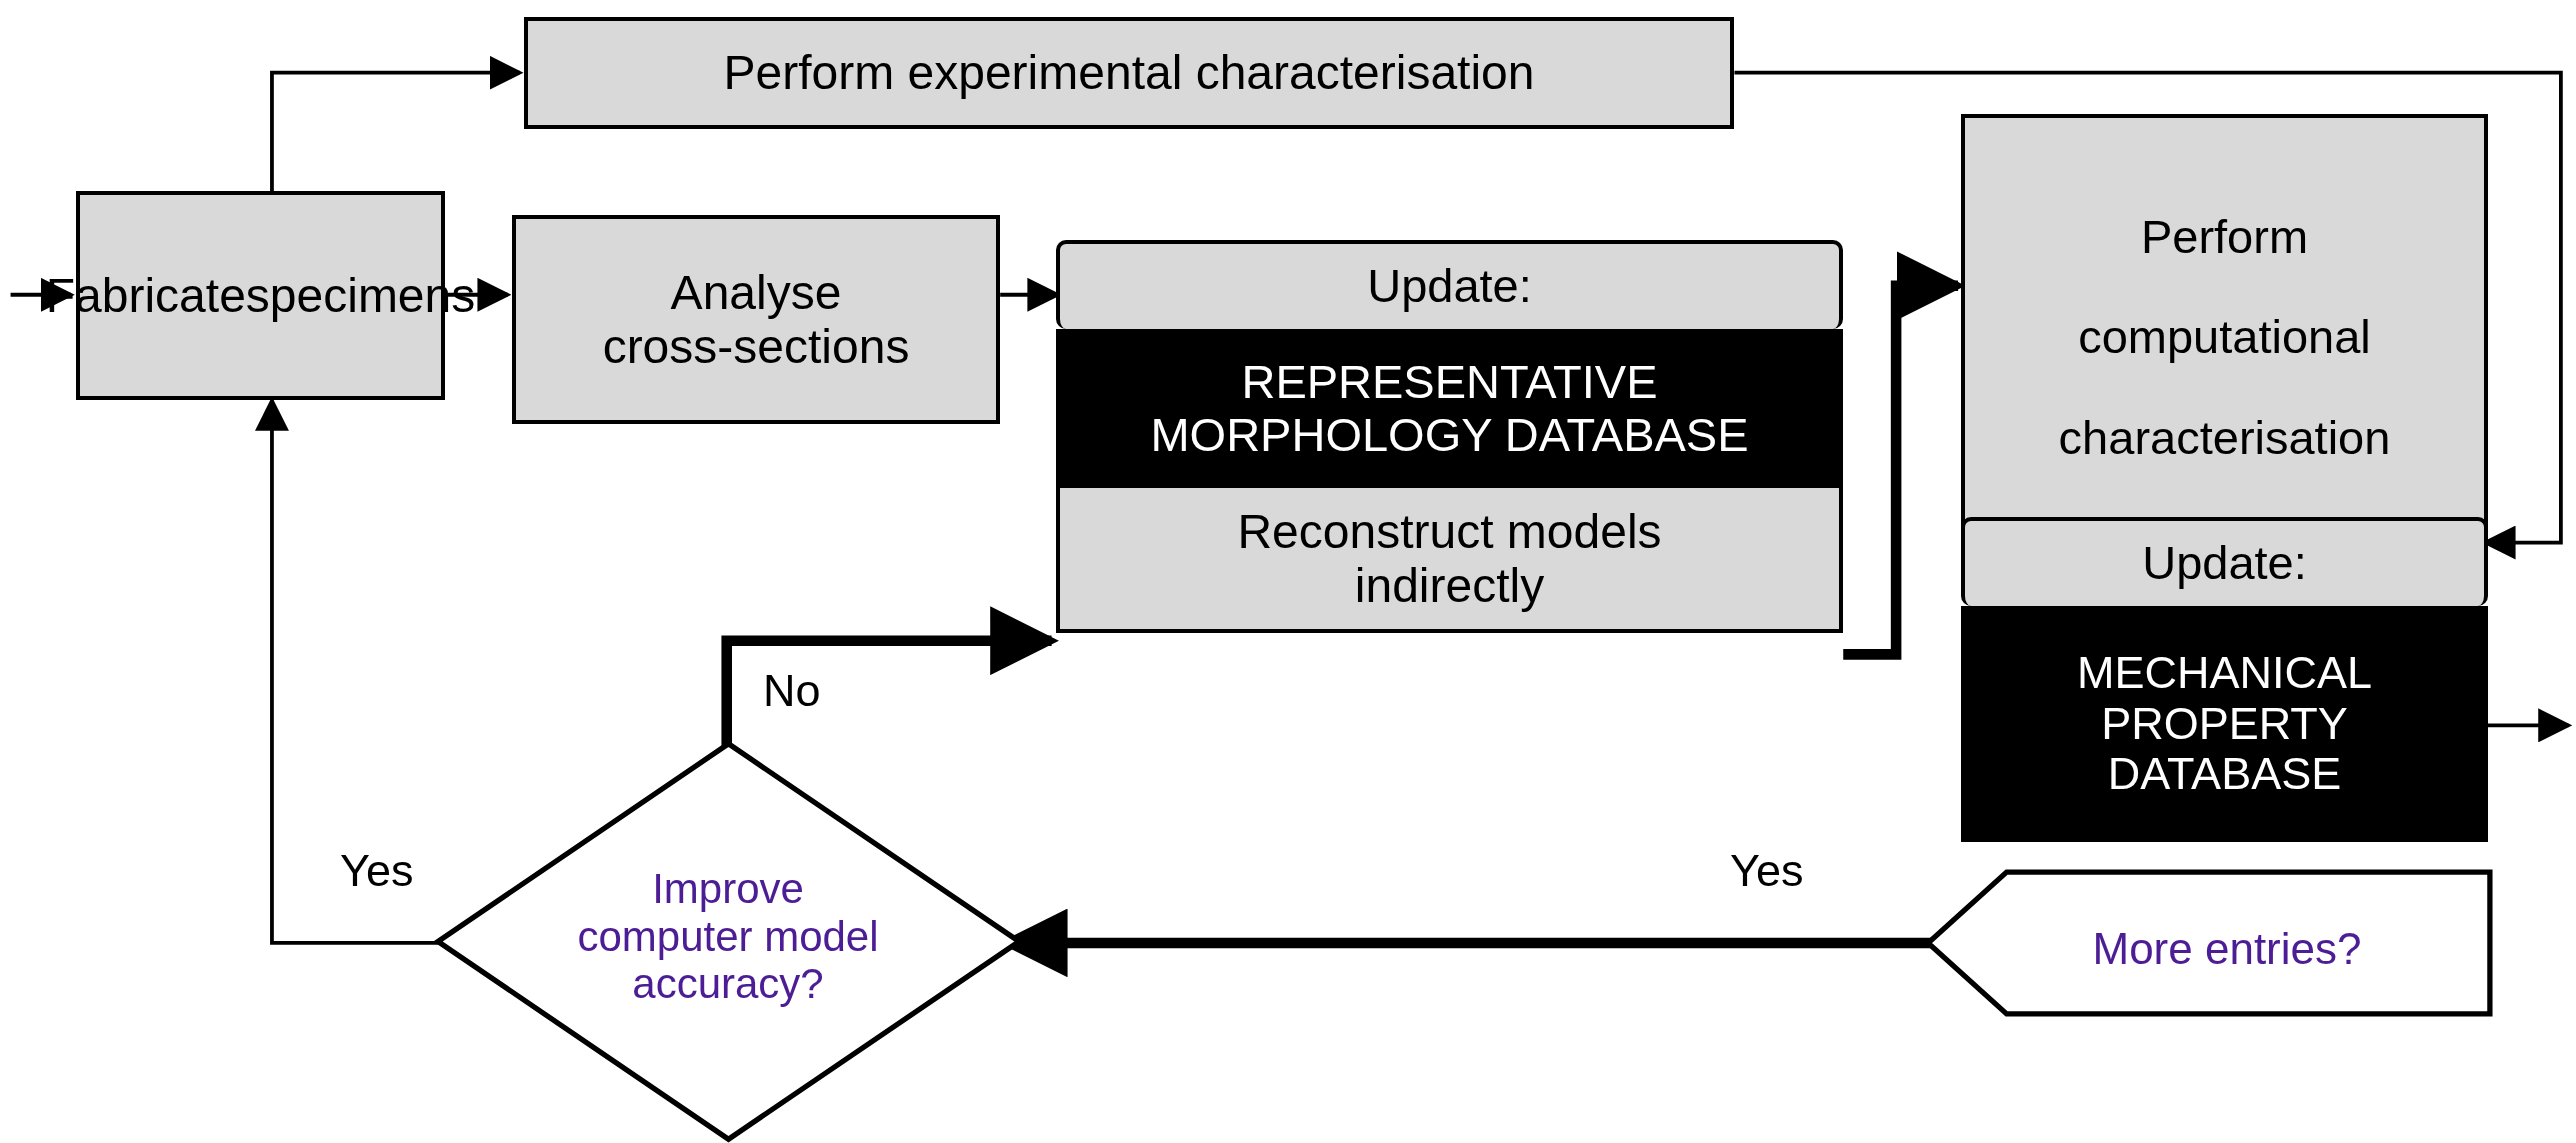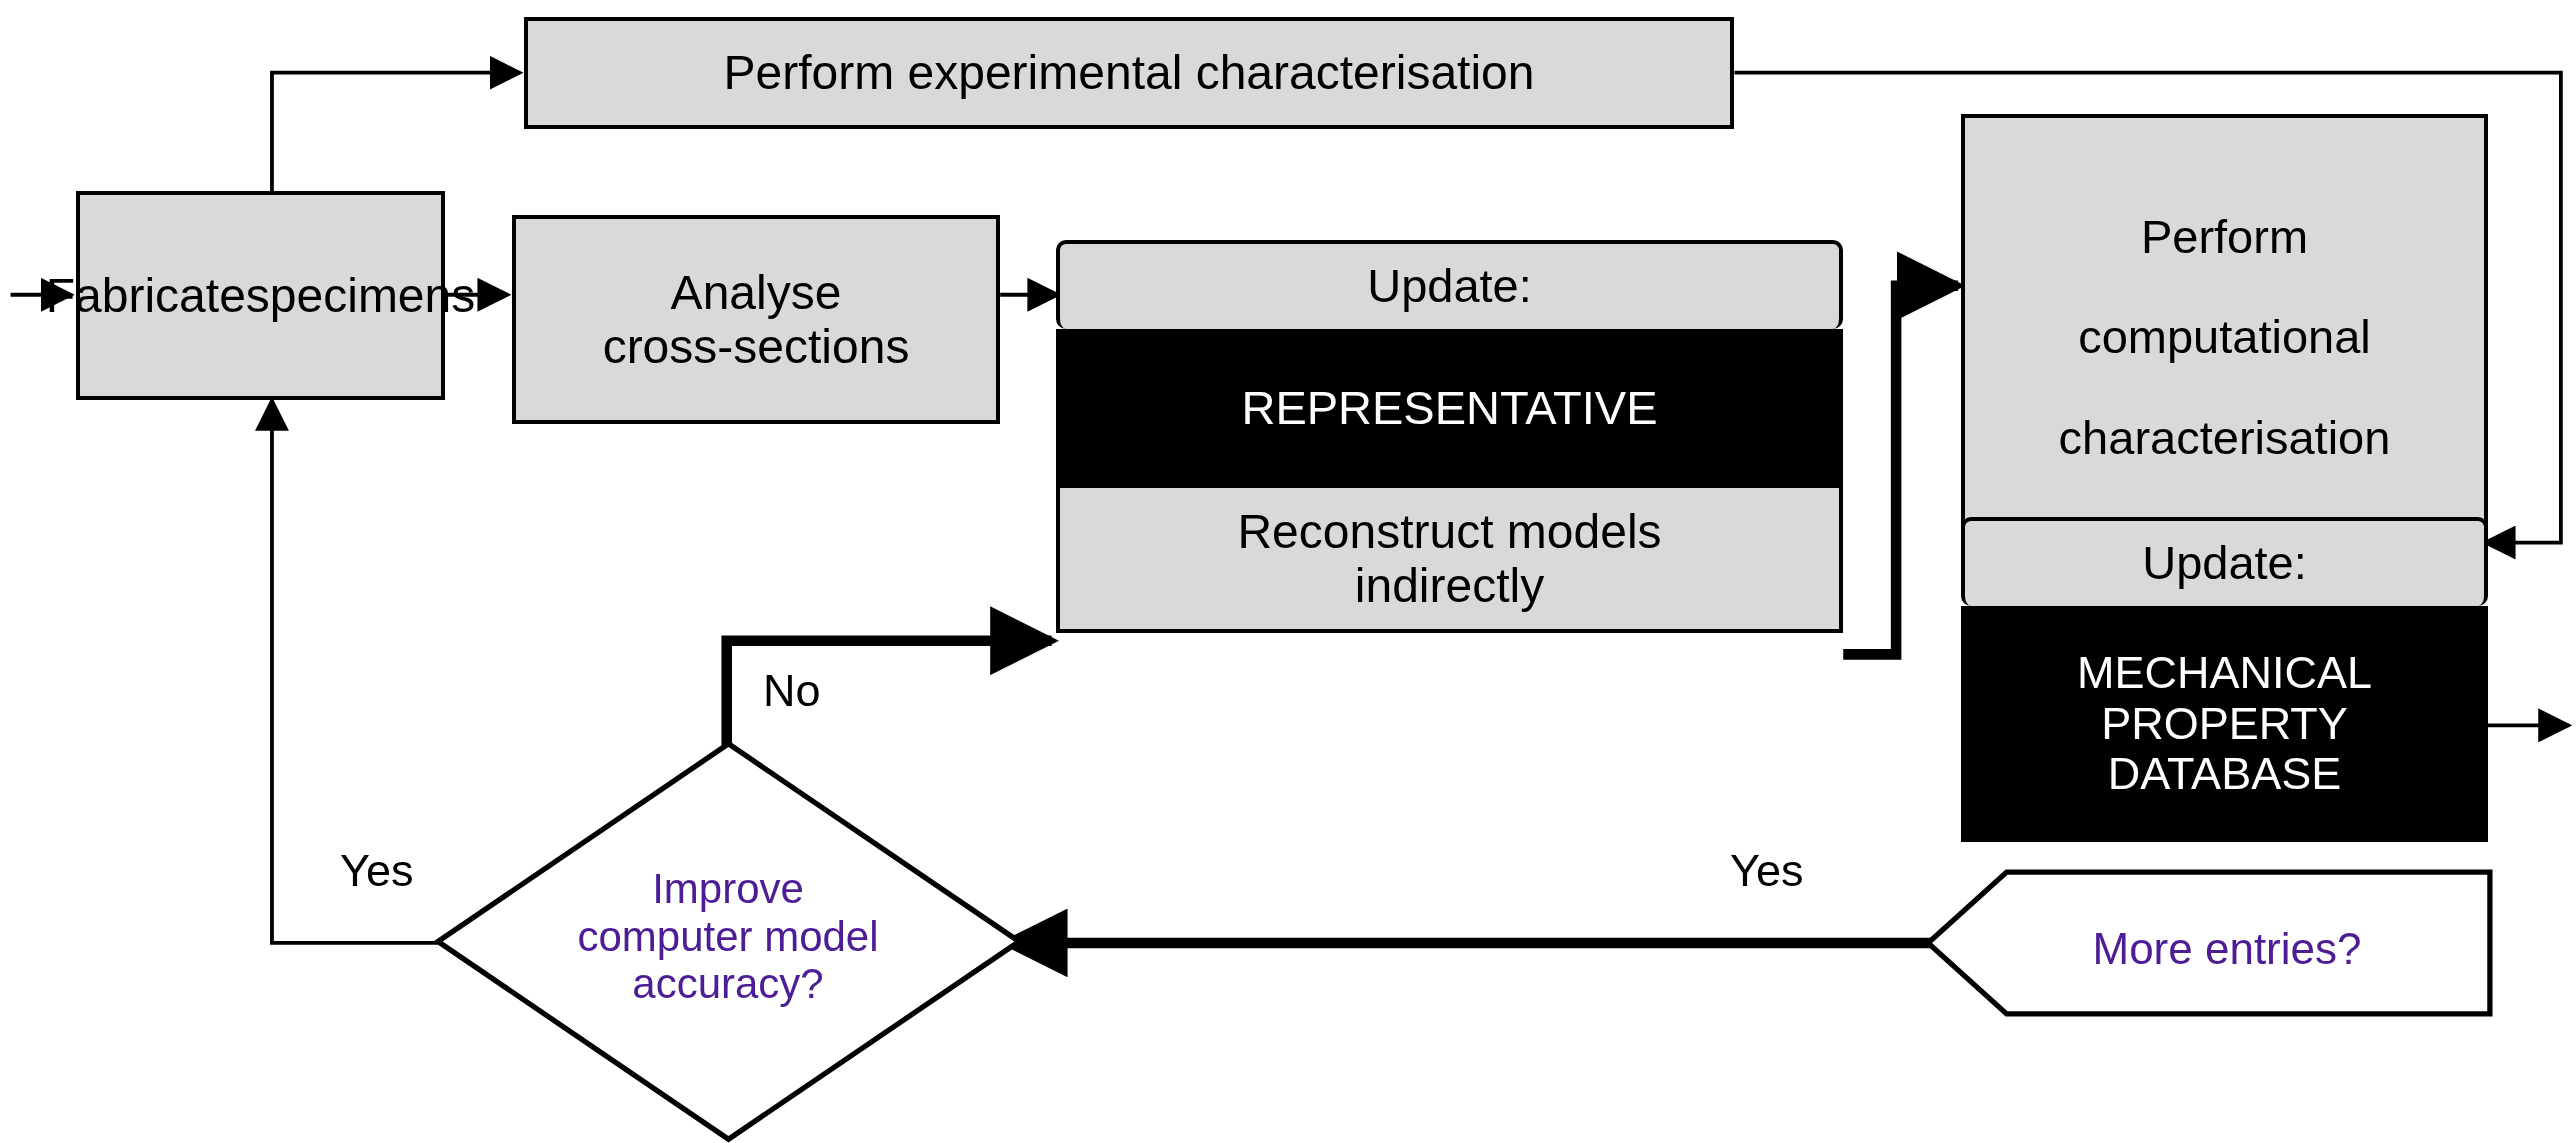--- a/index.html
+++ b/index.html
@@ -124,20 +124,21 @@
     <span>Analyse</span>
     <span>cross-sections</span>
   </div>
 
   <div style="position:absolute;left:1056px;top:240px;width:787px;height:509px;">
     <div class="node dbhead" style="left:0;top:0;width:787px;height:89px;font-size:47px;">
       <span>Update:</span>
     </div>
     <div class="node dbbody" style="left:0;top:89px;width:787px;height:159px;font-size:47px;flex-direction:column;">
       <span>REPRESENTATIVE</span>
+      <span>MORPHOLOGY DATABASE</span>
     </div>
     <div class="node dbfoot" style="left:0;top:248px;width:787px;height:145px;font-size:48px;flex-direction:column;">
       <span>Reconstruct models</span>
       <span>indirectly</span>
     </div>
   </div>
 
   <div class="node proc" style="left:1961px;top:114px;width:527px;height:447px;font-size:47px;flex-direction:column;gap:48px;">
     <span>Perform</span>
     <span>computational</span>

